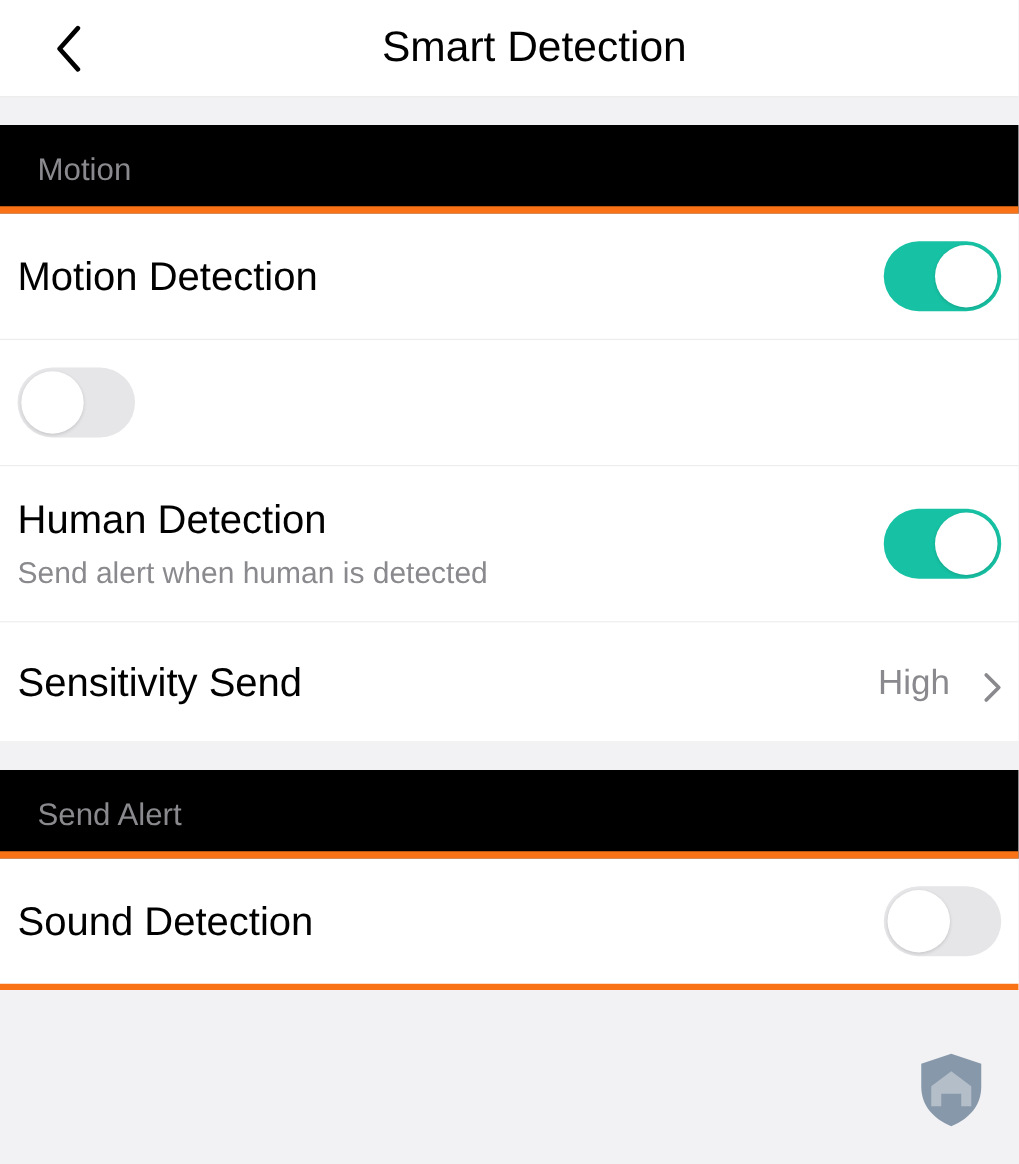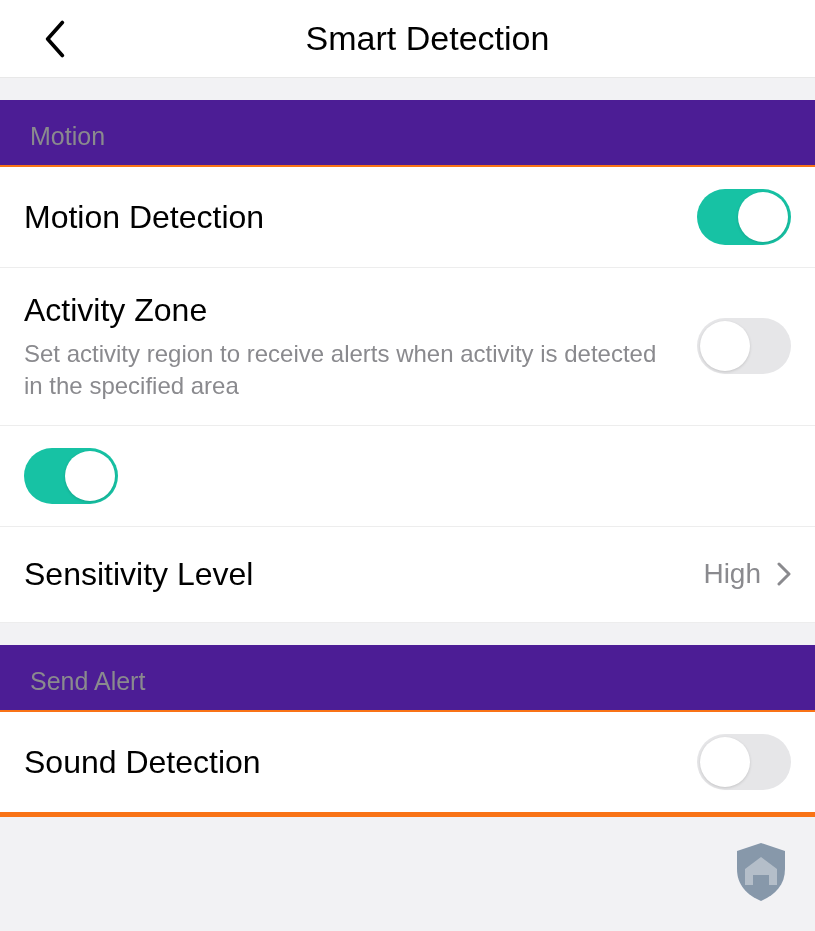--- a/index.html
+++ b/index.html
@@ -35,28 +35,28 @@
       text-align: center;
       font-size: 34px;
       font-weight: 400;
       color: #000;
     }
     .section-header {
       padding: 22px 30px 14px 30px;
       font-size: 25px;
       color: #8a8a8e;
       font-weight: 400;
-      background-color: #4c1d95;
+      background-color: #000000;
       margin-top: 22px;
-      border-bottom: 2px solid #f97316;
+      border-bottom: 6px solid #f97316;
     }
     .section-header:first-of-type { margin-top: 22px; }
     .row {
       background-color: #fff;
-      padding: 22px 24px;
+      padding: 22px 14px;
       display: flex;
       align-items: center;
       justify-content: space-between;
       border-bottom: 1px solid #ededed;
       min-height: 96px;
     }
     .row-left { flex: 1; padding-right: 20px; }
     .row-title {
       font-size: 32px;
       font-weight: 400;
@@ -86,22 +86,22 @@
       border-radius: 50%;
       background-color: #fff;
       position: absolute;
       top: 3px;
       box-shadow: 0 1px 3px rgba(0,0,0,0.15);
     }
     .toggle.on .toggle-knob { right: 3px; }
     .toggle.off .toggle-knob { left: 3px; }
     .row-value-group {
       display: flex;
-      align-items: center;
-      gap: 16px;
+      align-items: flex-end;
+      gap: 27px;
       flex-shrink: 0;
     }
     .row-value {
       font-size: 28px;
       color: #8a8a8e;
     }
     .chevron svg { width: 14px; height: 24px; display: block; }
     .section-gap { height: 28px; background-color: #f2f2f4; }
     .watermark {
       position: absolute;
@@ -133,38 +133,38 @@
     <div class="row">
       <div class="row-left">
         <div class="row-title">Motion Detection</div>
       </div>
       <div class="toggle on">
         <div class="toggle-knob"></div>
       </div>
     </div>
 
     <div class="row">
-      <div class="row-left">
-        <div class="row-title">Activity Zone</div>
-        <div class="row-desc">Set activity region to receive alerts when activity is detected in the specified area</div>
-      </div>
       <div class="toggle off">
         <div class="toggle-knob"></div>
       </div>
     </div>
 
     <div class="row">
+      <div class="row-left">
+        <div class="row-title">Human Detection</div>
+        <div class="row-desc">Send alert when human is detected</div>
+      </div>
       <div class="toggle on">
         <div class="toggle-knob"></div>
       </div>
     </div>
 
     <div class="row">
       <div class="row-left">
-        <div class="row-title">Sensitivity Level</div>
+        <div class="row-title">Sensitivity Send</div>
       </div>
       <div class="row-value-group">
         <span class="row-value">High</span>
         <span class="chevron">
           <svg viewBox="0 0 14 24">
               <path d="M2 2 L12 12 L2 22" stroke="#8a8a8e" stroke-width="3" fill="none" stroke-linecap="round" stroke-linejoin="round"></path>
             </svg>
         </span>
       </div>
     </div>

